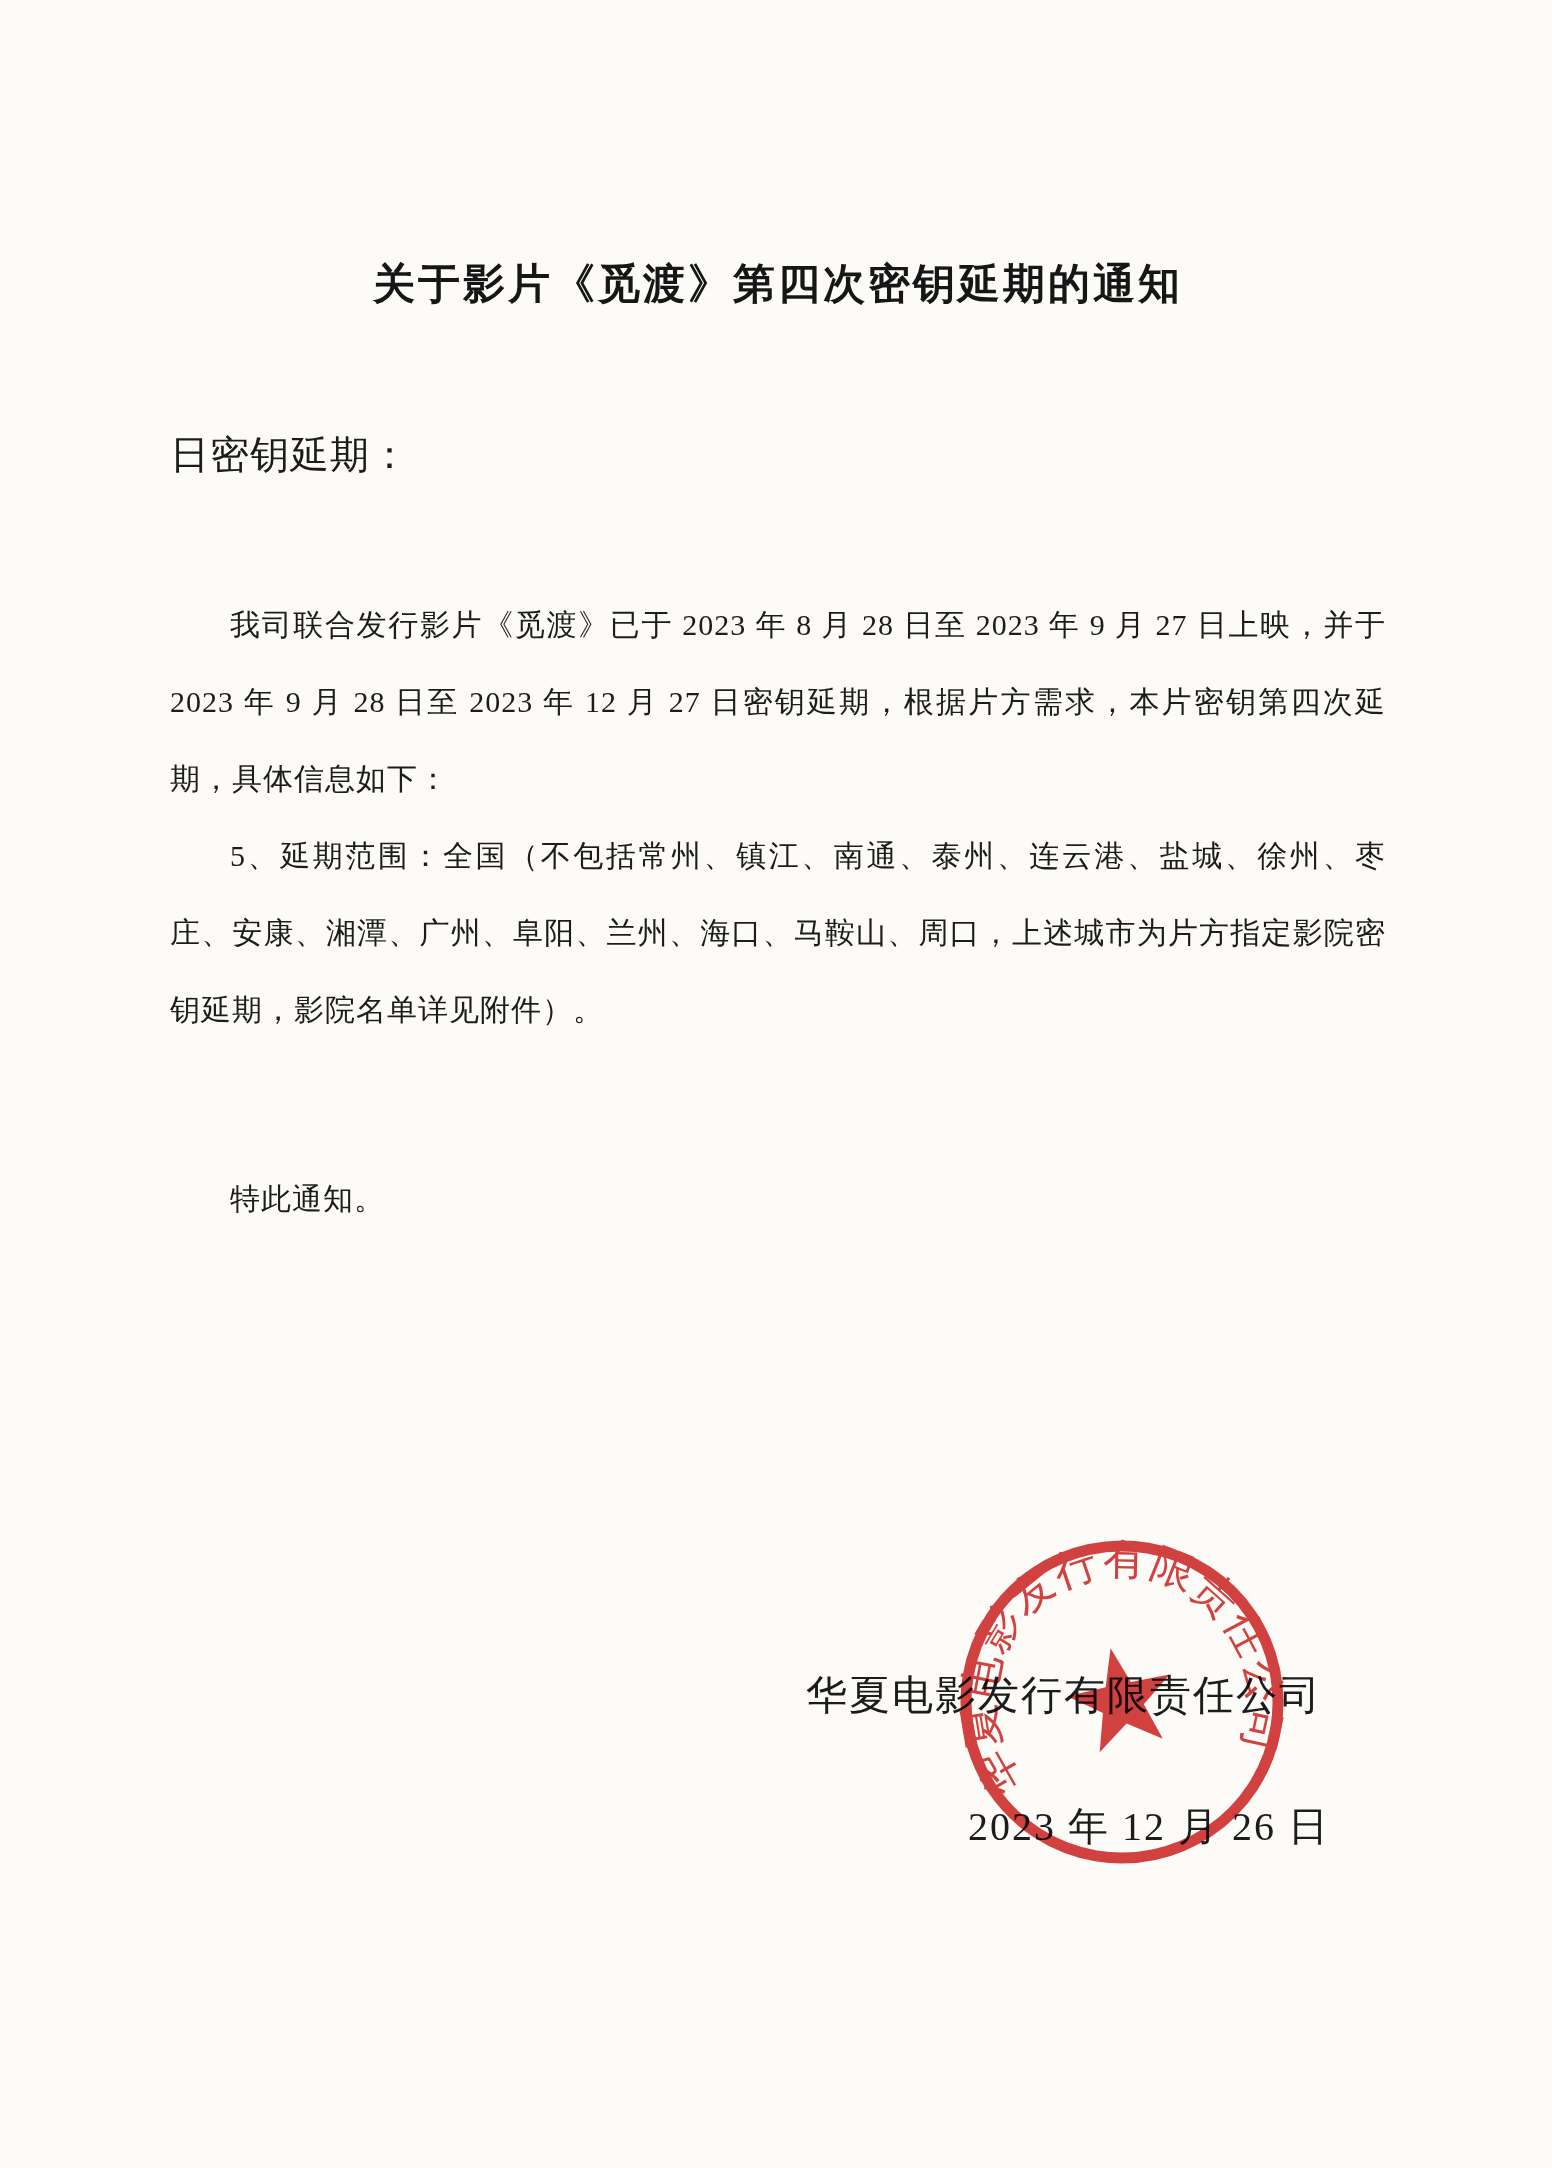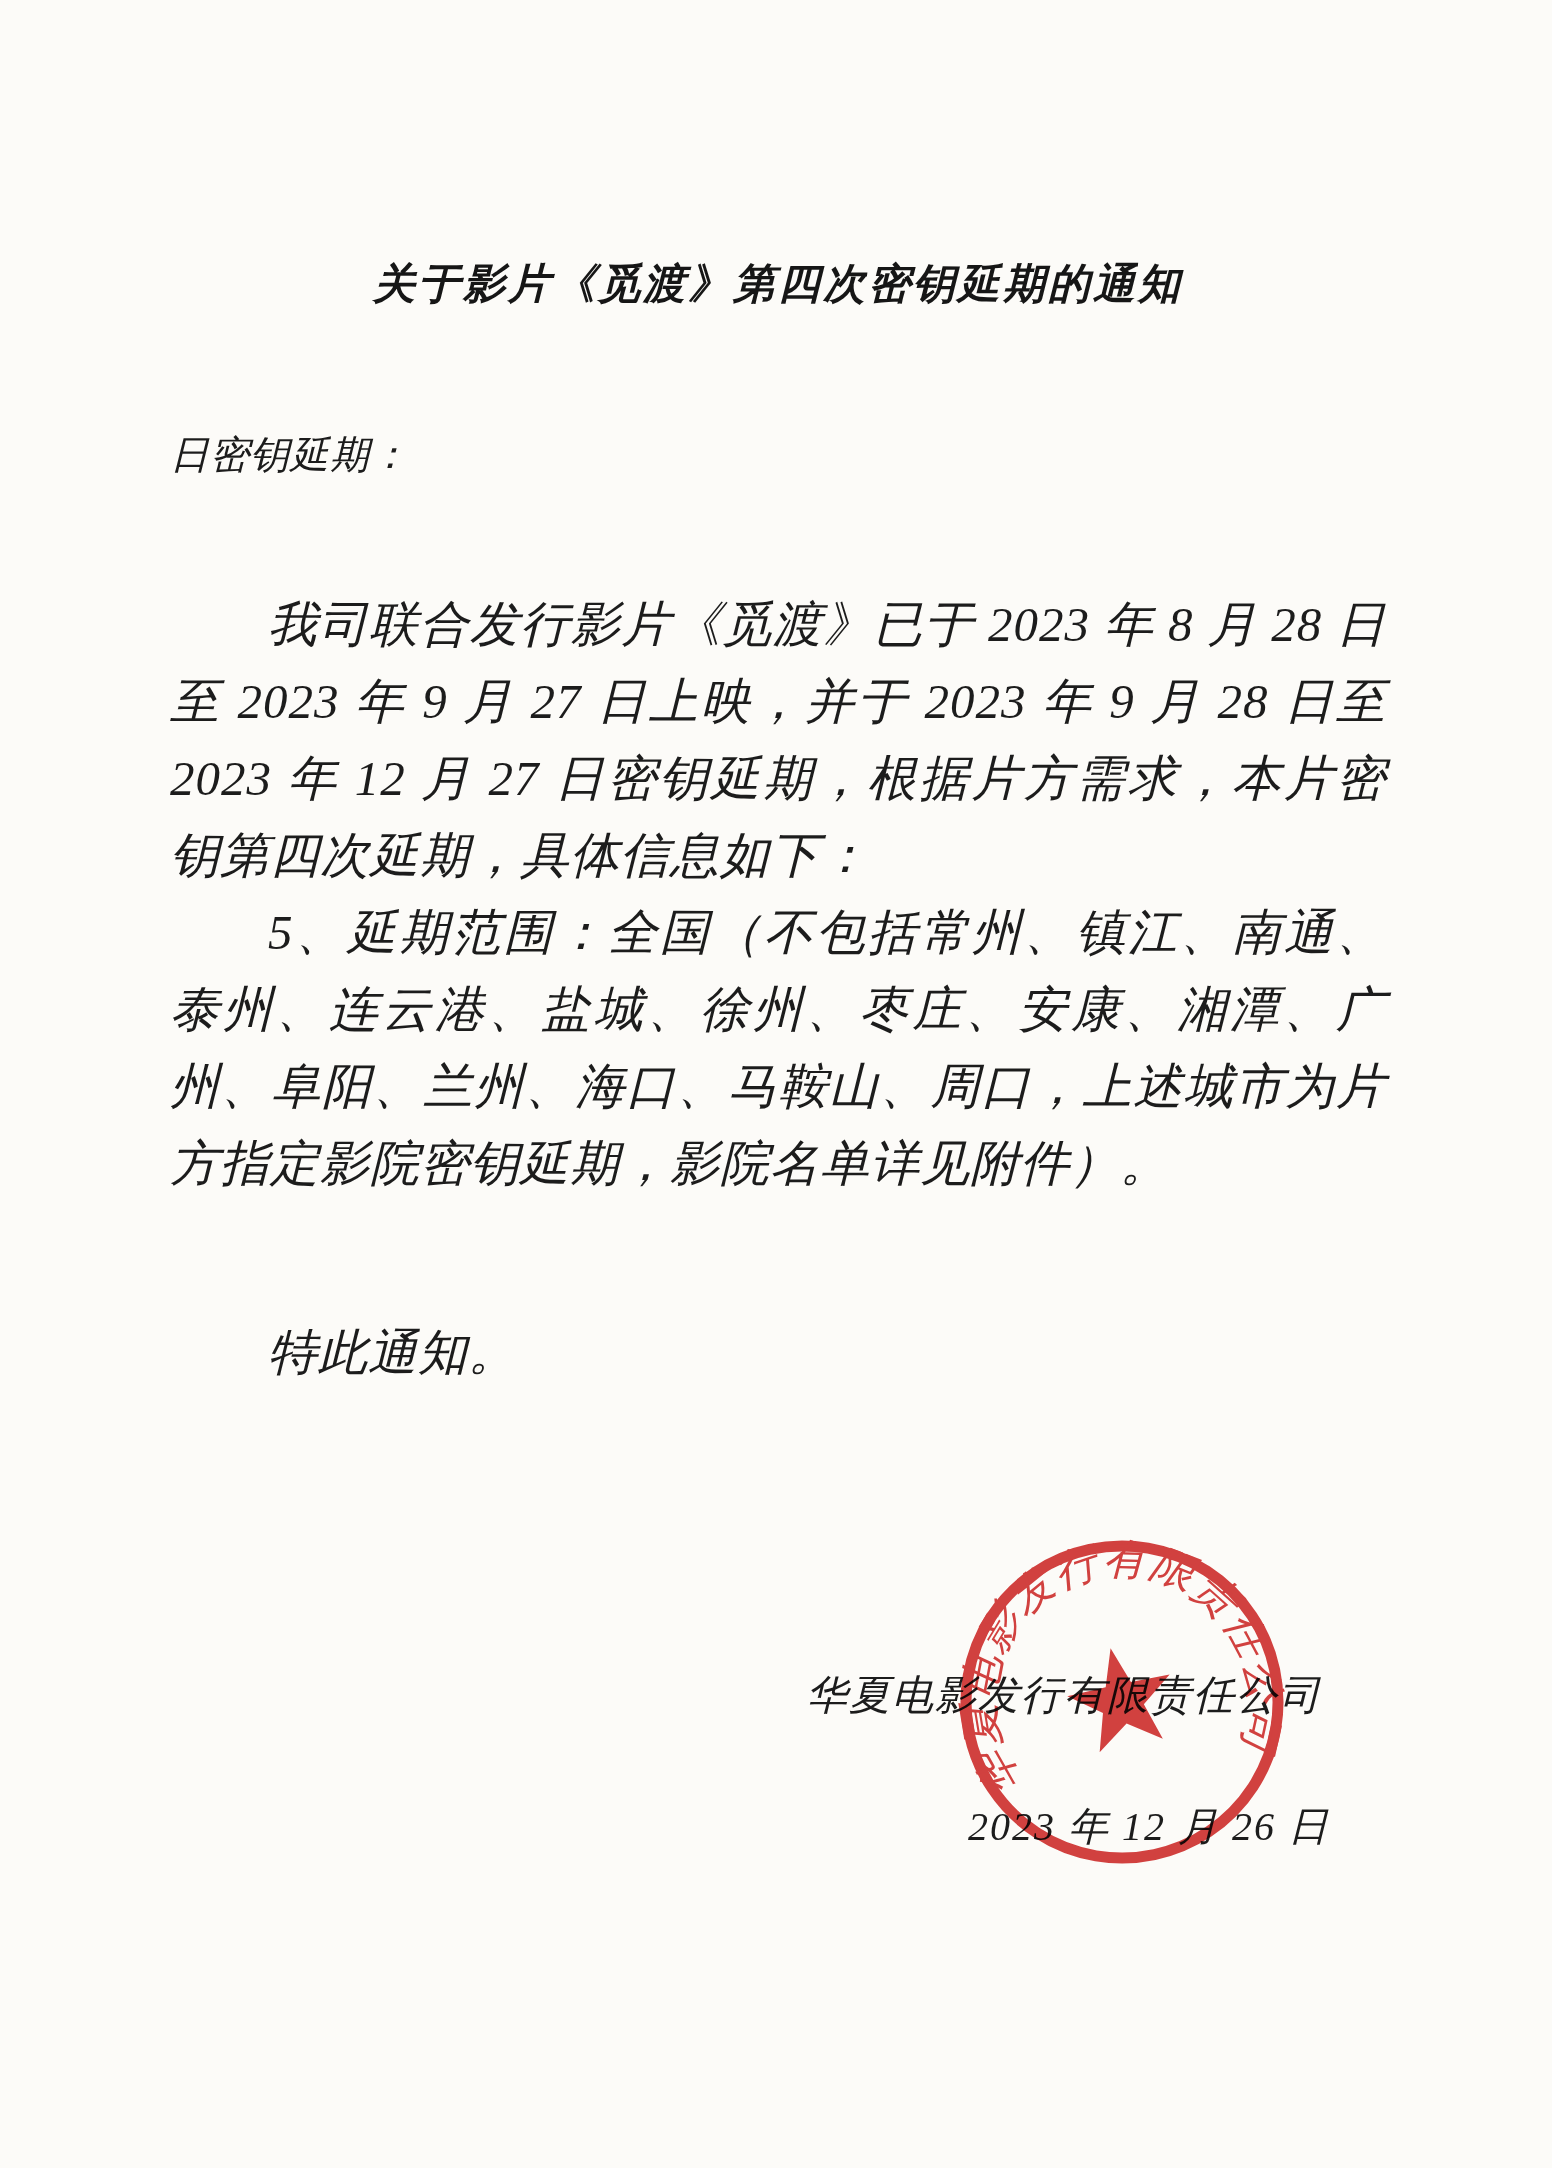--- a/index.html
+++ b/index.html
@@ -5,40 +5,39 @@
   html, body { margin: 0; padding: 0; background: #e8e8e8; }
   .page {
     position: relative;
     width: 1552px;
     height: 2168px;
     margin: 0 auto;
     background: #fcfbf8;
     overflow: hidden;
     font-family: "Liberation Serif", "DejaVu Serif", serif;
     color: #1c1c1c;
-    font-style: italic;
   }
   .content {
     padding: 0 166px 0 170px;
   }
   .doc-title {
     margin-top: 256px;
     text-align: center;
     font-size: 42px;
     font-weight: bold;
     letter-spacing: 3px;
     color: #161616;
   }
   .salutation {
     margin-top: 116px;
     font-size: 39px;
     letter-spacing: 1px;
   }
   .para {
-    font-size: 49px;
+    font-size: 30px;
     line-height: 77px;
     letter-spacing: 1px;
     text-align: justify;
     text-indent: 2em;
     margin: 0;
   }
   .para.intro { margin-top: 104px; }
   .para.item  { margin-top: 0; }
   .para.closing {
     margin-top: 112px;

